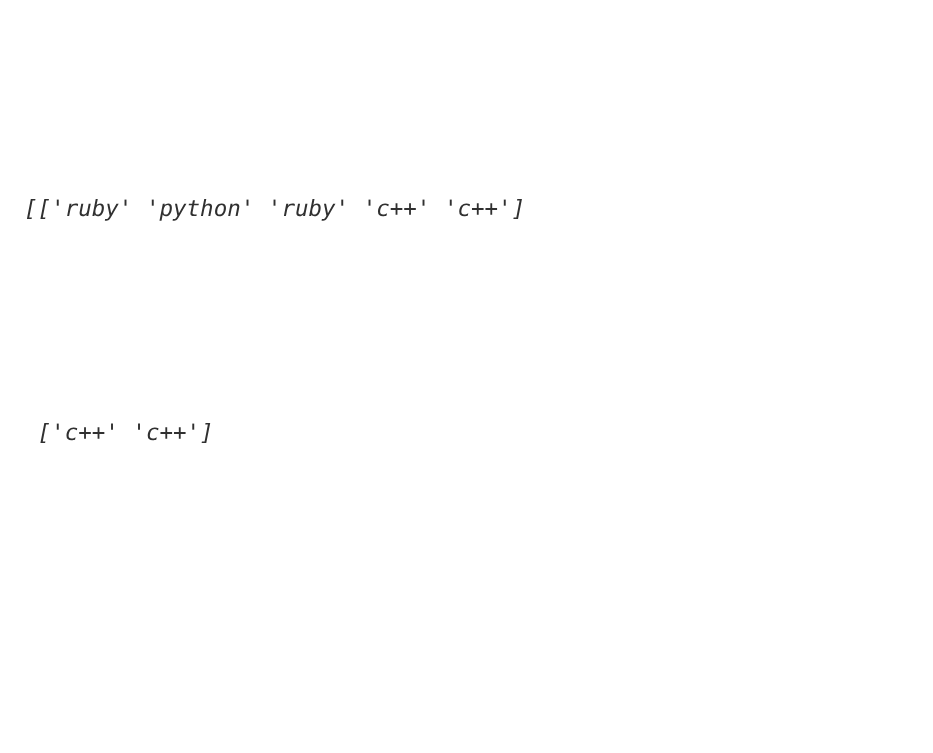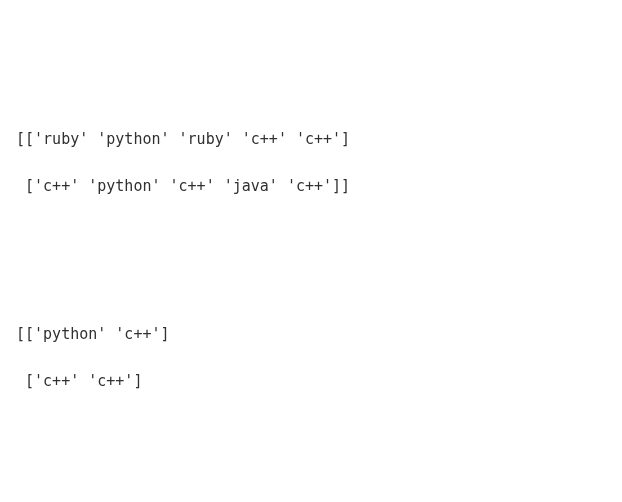--- a/index.html
+++ b/index.html
@@ -10,34 +10,33 @@
     font-size: 15px;
     line-height: 1.55;
     color: #303030;
     white-space: pre;
   }
   .block {
     margin-bottom: 32px;
   }
   .row {
     display: block;
+    font-style: italic;
   }
 </style>
 </head>
 <body>
 
 
 
 <div class="block">
 <span class="row">[['ruby' 'python' 'ruby' 'c++' 'c++']</span>
-<span class="row"> ['c++' 'python' 'c++' 'java' 'c++']]</span>
 </div>
 
 <div class="block">
-<span class="row">[['python' 'c++']</span>
 <span class="row"> ['c++' 'c++']</span>
 
 
 
 
 
 
 
 
 </div>

